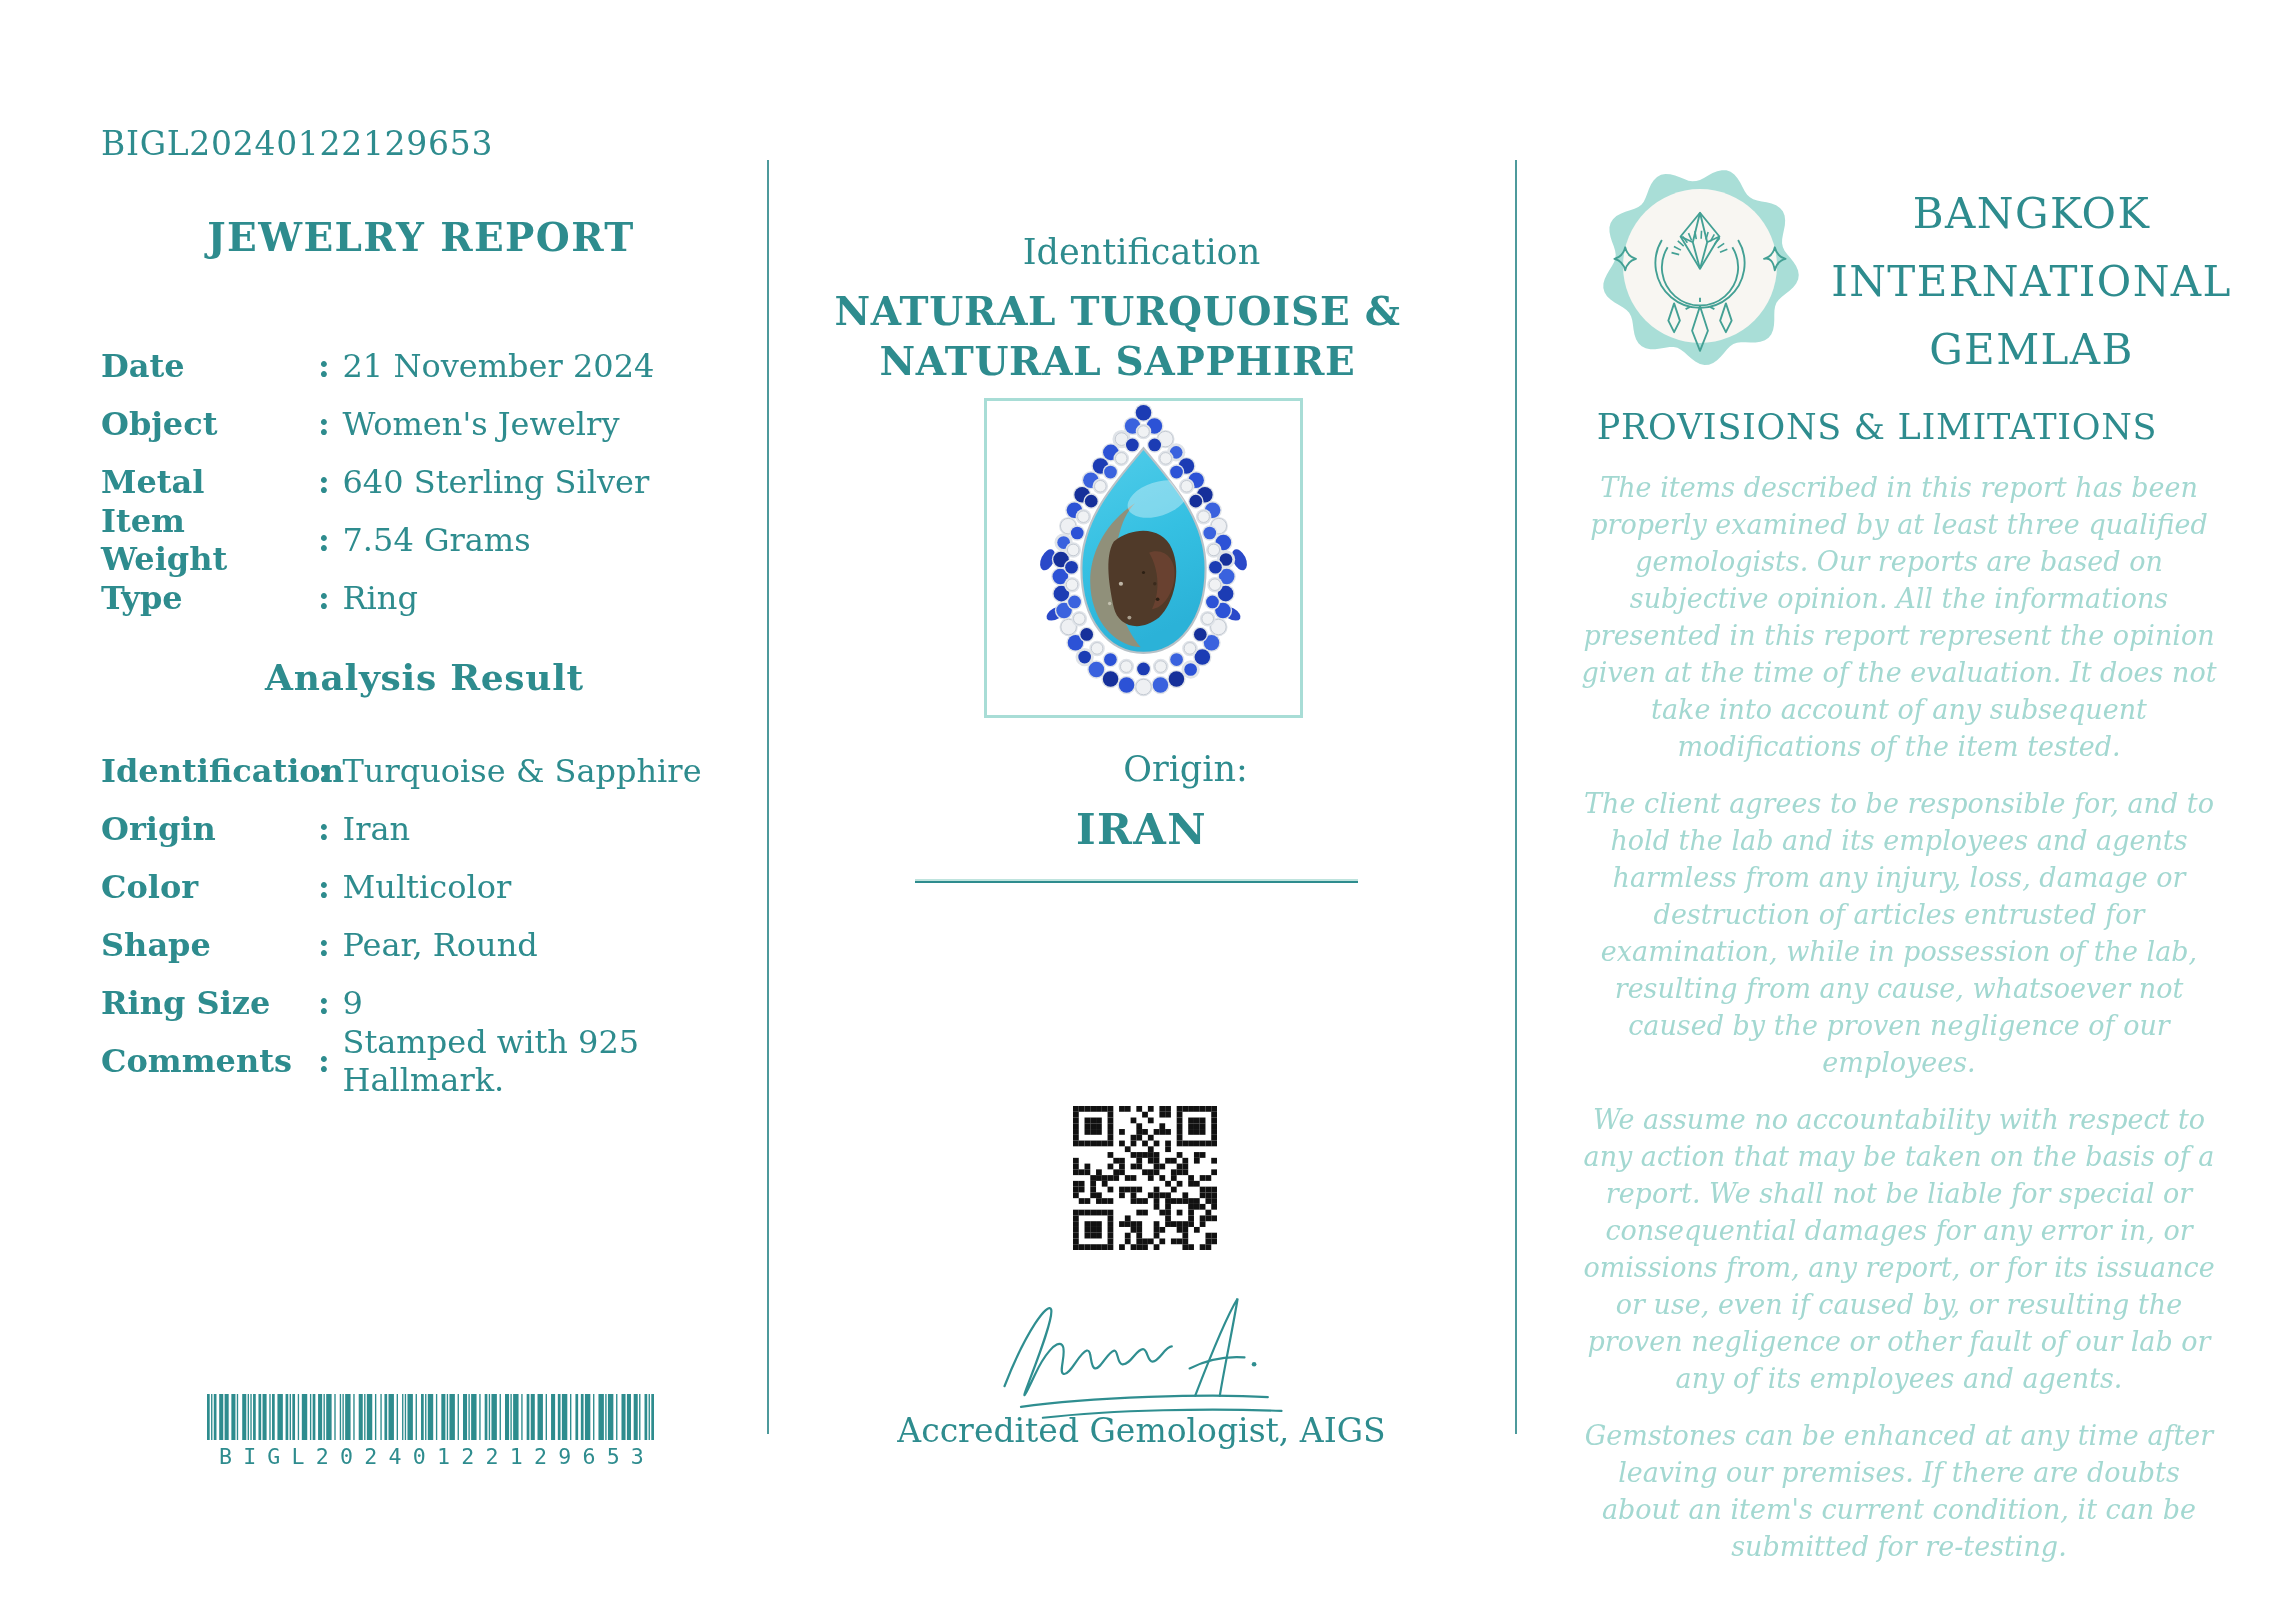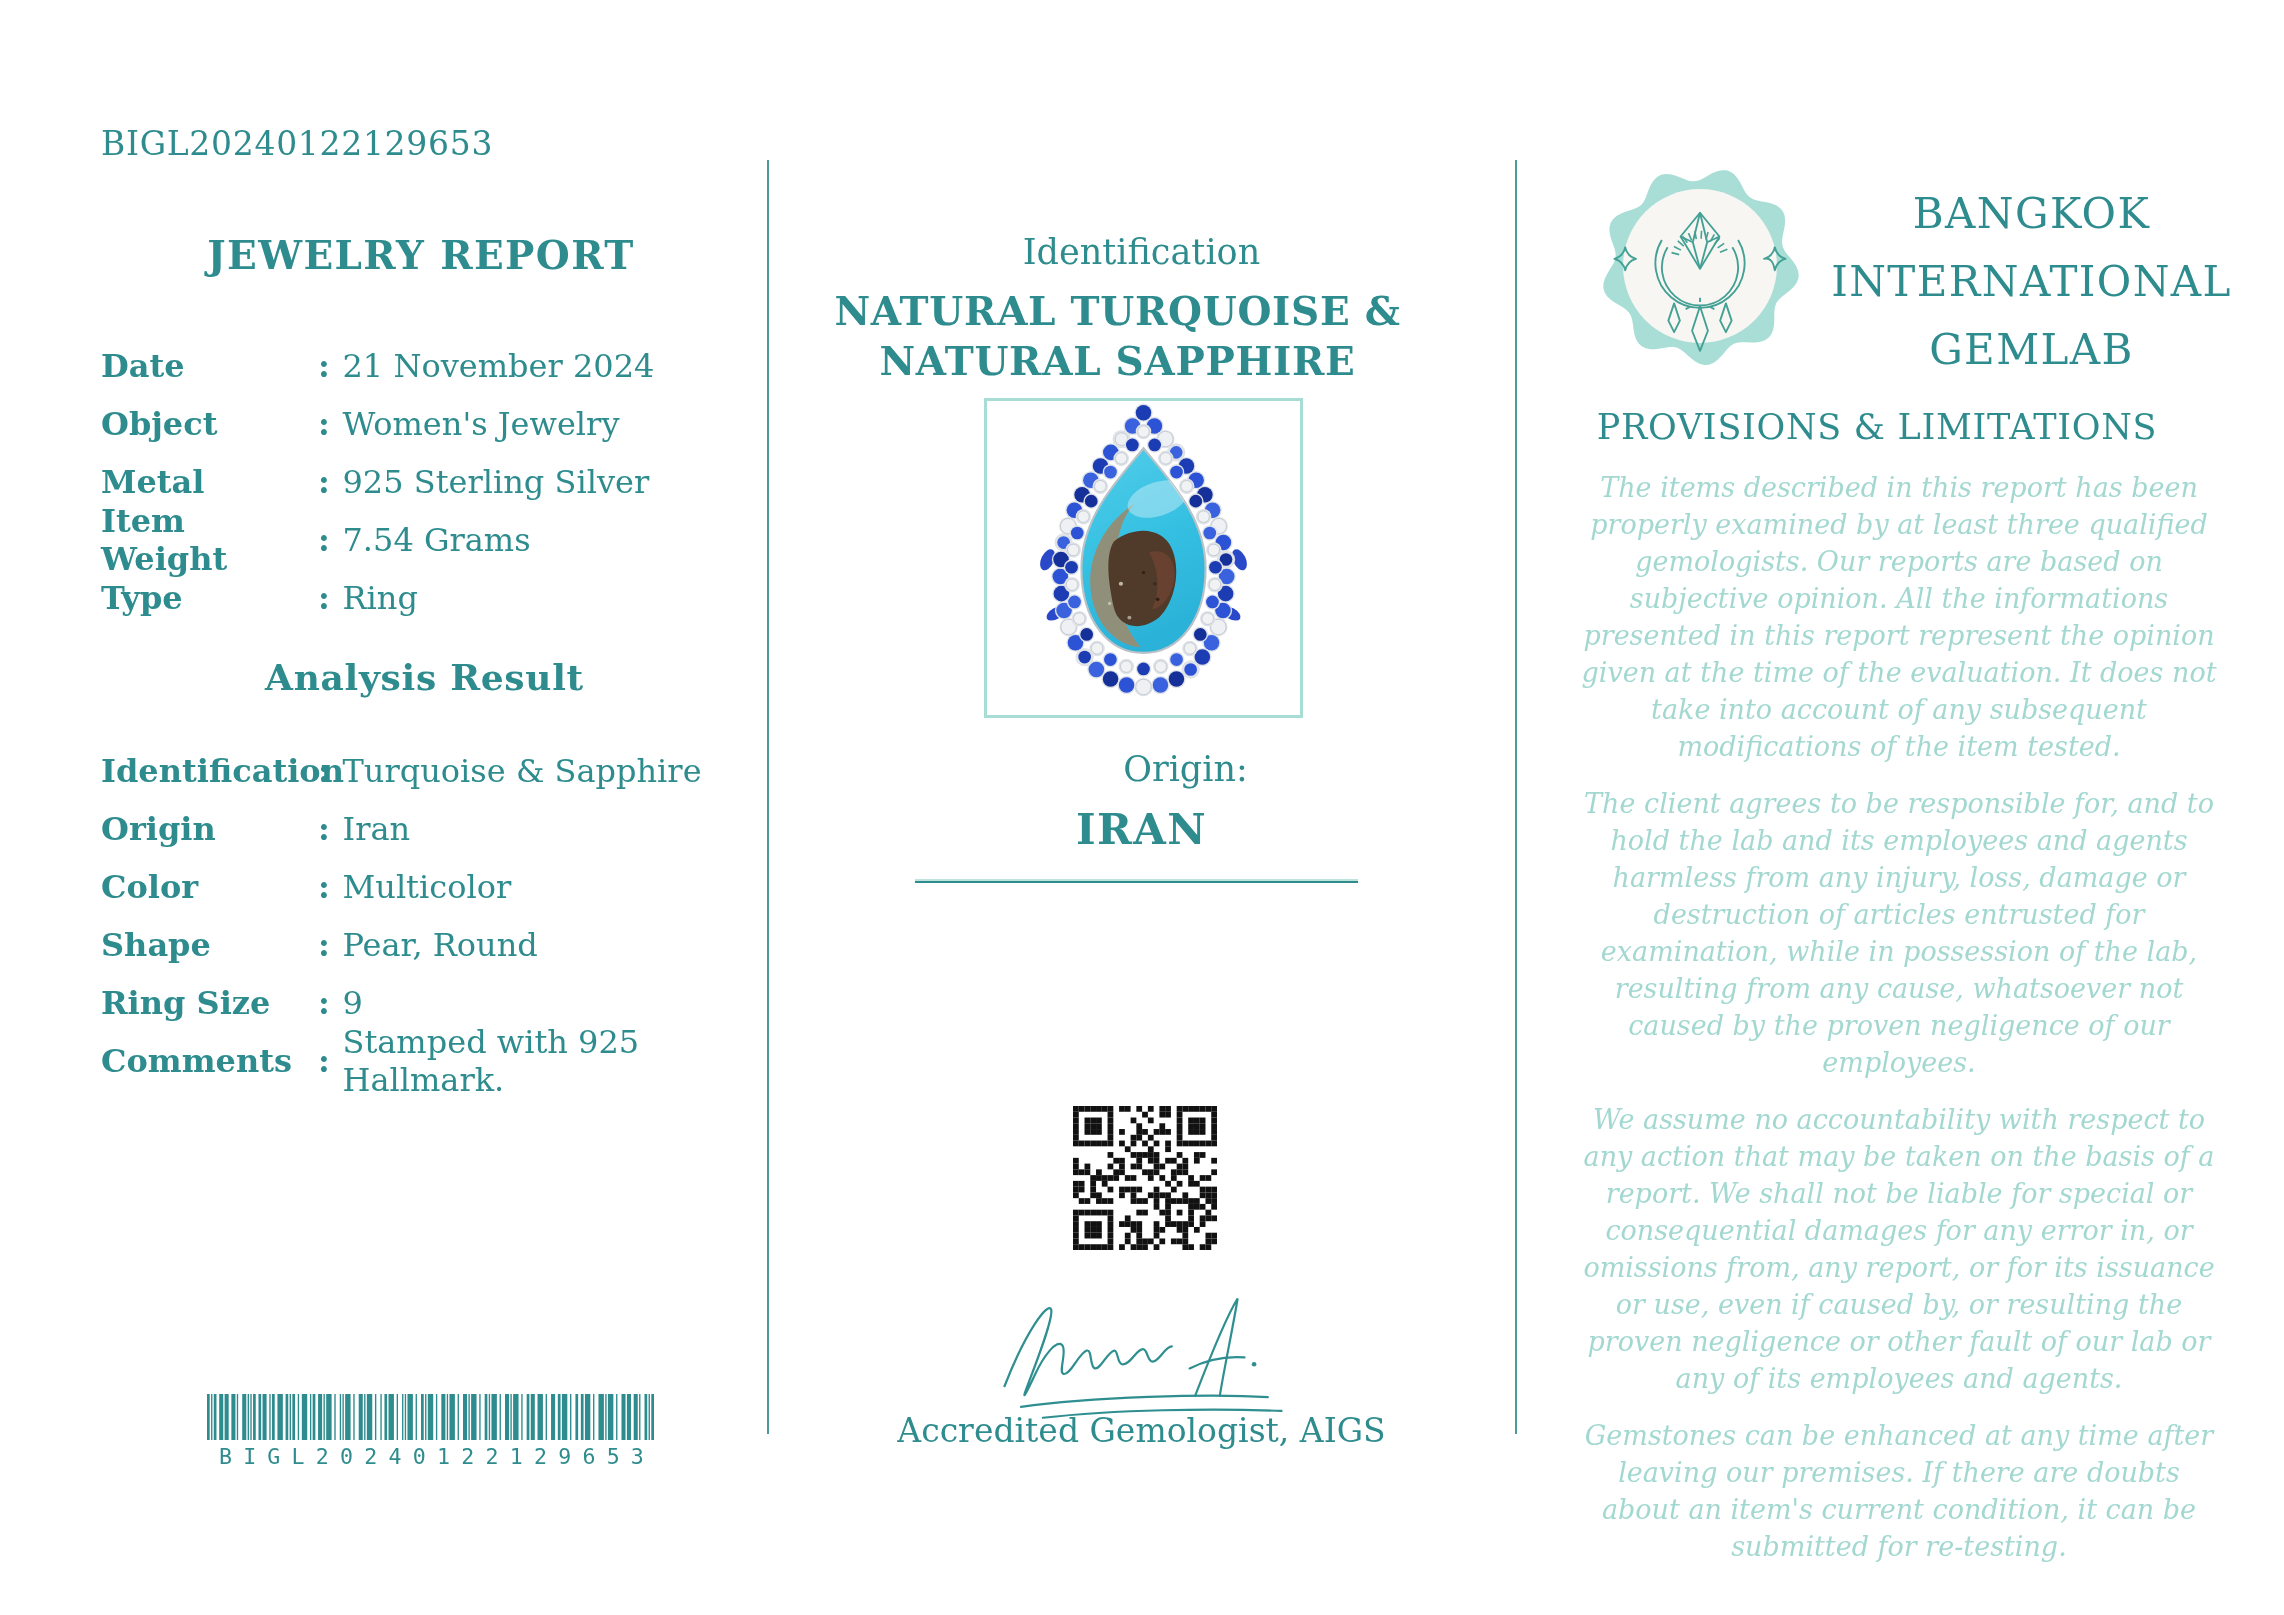--- a/index.html
+++ b/index.html
@@ -2,21 +2,21 @@
 <html style="font-size:11.5px"><head>
 <meta charset="utf-8">
 <style>
   html,body{margin:0;padding:0;background:#ffffff;}
   .page{position:relative;width:2284px;height:1616px;background:#fff;overflow:hidden;
         font-family:"DejaVu Serif", serif;color:#2e8c8e;}
   .abs{position:absolute;}
 
   
   .report-number{left:101px;top:124px;font-size:33px;letter-spacing:0.7px;}
-  .report-title{left:101px;top:232px;width:640px;text-align:center;font-size:39px;font-weight:bold;letter-spacing:1.4px;}
+  .report-title{left:101px;top:214px;width:640px;text-align:center;font-size:39px;font-weight:bold;letter-spacing:1.4px;}
   .fields{left:101px;top:337px;width:647px;}
   .fields2{left:101px;top:742px;width:647px;}
   .frow{display:flex;align-items:center;height:58px;font-size:32px;}
   .frow .lbl{width:217px;font-weight:bold;}
   .frow .colon{width:24.5px;font-weight:bold;}
   .frow .val{flex:1;}
   .analysis-title{left:101px;top:656px;width:647px;text-align:center;font-size:36px;font-weight:bold;letter-spacing:0.7px;}
   .barcode-wrap{left:207px;top:1394px;width:447px;height:46px;}
   .barcode-text{left:207px;top:1444px;width:460px;text-align:center;
     font-family:"DejaVu Sans Mono", monospace;font-size:21.6px;letter-spacing:0.52em;color:#2e8c8e;}
@@ -60,21 +60,21 @@
       <span class="val">21 November 2024</span>
     </div>
     <div class="frow">
       <span class="lbl">Object</span>
       <span class="colon">:</span>
       <span class="val">Women's Jewelry</span>
     </div>
     <div class="frow">
       <span class="lbl">Metal</span>
       <span class="colon">:</span>
-      <span class="val">925 Sterling Silver</span>
+      <span class="val">640 Sterling Silver</span>
     </div>
     <div class="frow">
       <span class="lbl">Item Weight</span>
       <span class="colon">:</span>
       <span class="val">7.54 Grams</span>
     </div>
     <div class="frow">
       <span class="lbl">Type</span>
       <span class="colon">:</span>
       <span class="val">Ring</span>

